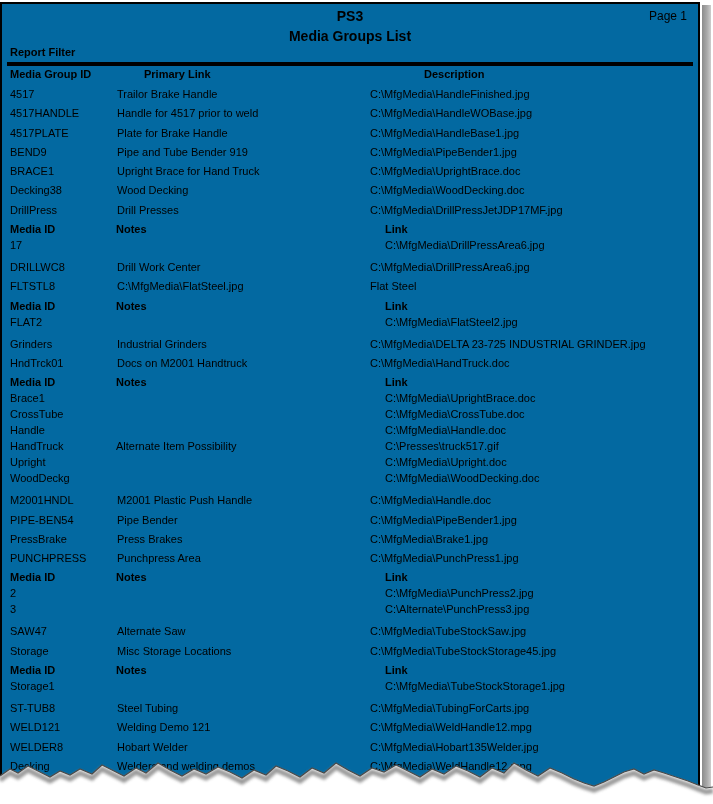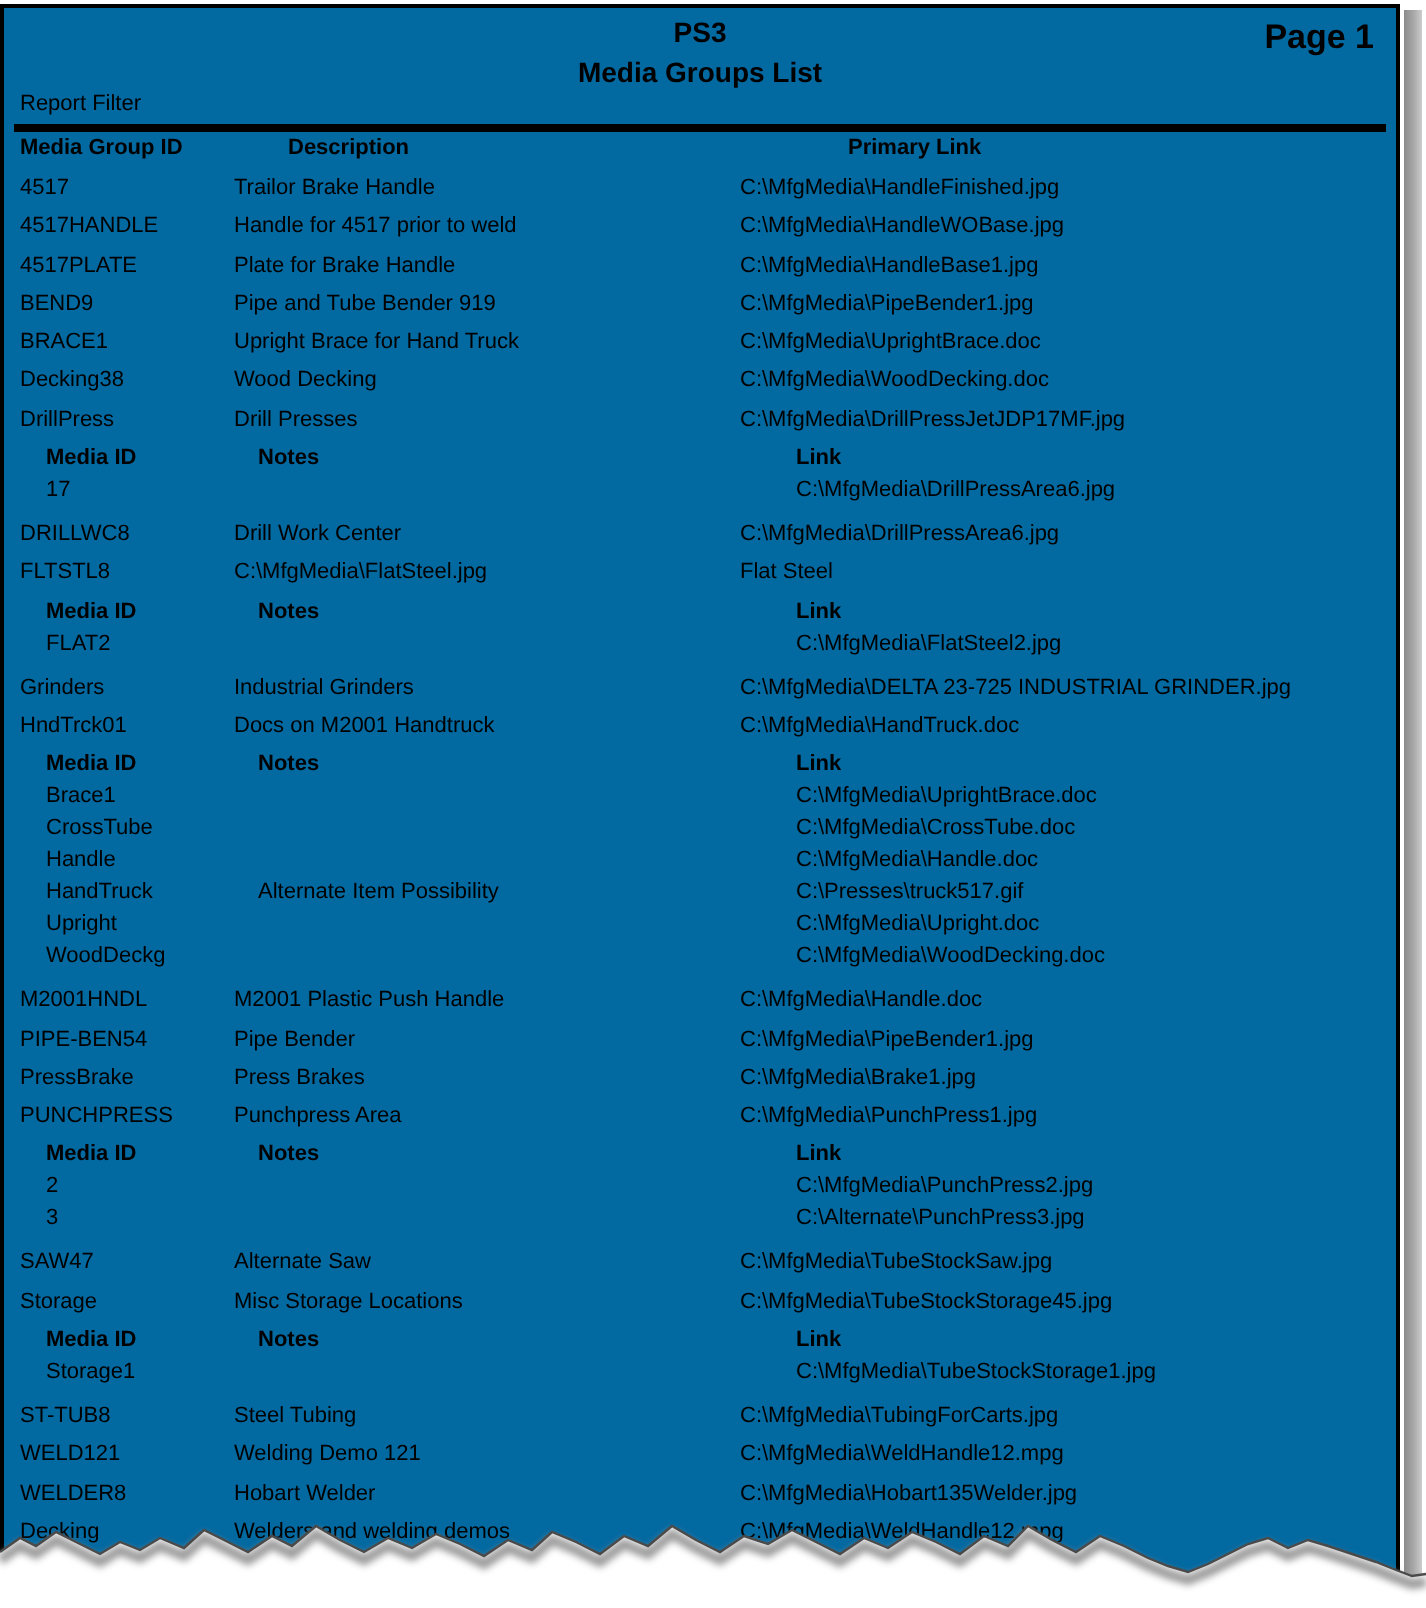--- a/index.html
+++ b/index.html
@@ -18,57 +18,57 @@
   .shadow-right{
     position:absolute;left:702px;top:5px;width:9px;height:784px;
     background:linear-gradient(to right,#8b8b8b 0%,#a9a9a9 55%,#cdcdcd 100%);
     z-index:2;
   }
   .content{position:relative;padding:4px 8px 0 8px;}
   .report-title{
     text-align:center;font-weight:bold;font-size:14px;line-height:17px;
   }
   .page-num{
-    position:absolute;right:11px;top:5px;font-size:17px;font-weight:bold;
+    position:absolute;right:11px;top:5px;font-size:12px;font-weight:normal;
   }
   .report-subtitle{
     text-align:center;font-weight:bold;font-size:14px;line-height:16px;margin-top:3px;
   }
-  .filter-label{font-weight:normal;font-size:11px;line-height:13px;margin-top:2px;}
+  .filter-label{font-weight:bold;font-size:11px;line-height:13px;margin-top:2px;}
   .rule{height:4px;background:#000;margin:3px -3px 0 -3px;}
   .thead{margin-top:2px;height:20px;font-weight:bold;gap:27px;}
   .row{
     display:grid;grid-template-columns:107px 253px 1fr;
     font-size:11px;line-height:13px;
   }
   .main-row{height:19.3px;}
   .cell{overflow:hidden;white-space:nowrap;}
   .sub-block{margin-bottom:6px;}
   .sub-row{
     display:grid;grid-template-columns:106px 269px 1fr;
-    margin-left:13px;height:16px;font-size:11px;line-height:13px;
+    height:16px;font-size:11px;line-height:13px;
   }
   .sub-head{font-weight:bold;}
   .tear{position:absolute;left:0;top:756px;width:713px;height:48px;z-index:5;}
 </style>
 </head>
 <body>
 
 <div class="page">
   <div class="content">
     <div class="report-title">PS3</div>
     <div class="page-num">Page 1</div>
     <div class="report-subtitle">Media Groups List</div>
     <div class="filter-label">Report Filter</div>
     <div class="rule"></div>
 
     <div class="row thead">
       <div class="cell">Media Group ID</div>
+      <div class="cell">Primary Link</div>
       <div class="cell">Description</div>
-      <div class="cell">Primary Link</div>
     </div>
 
     <div id="table-body">
   <div>
     <div class="row main-row">
       <div class="cell">4517</div>
       <div class="cell">Trailor Brake Handle</div>
       <div class="cell">C:\MfgMedia\HandleFinished.jpg</div>
     </div>
   </div>

